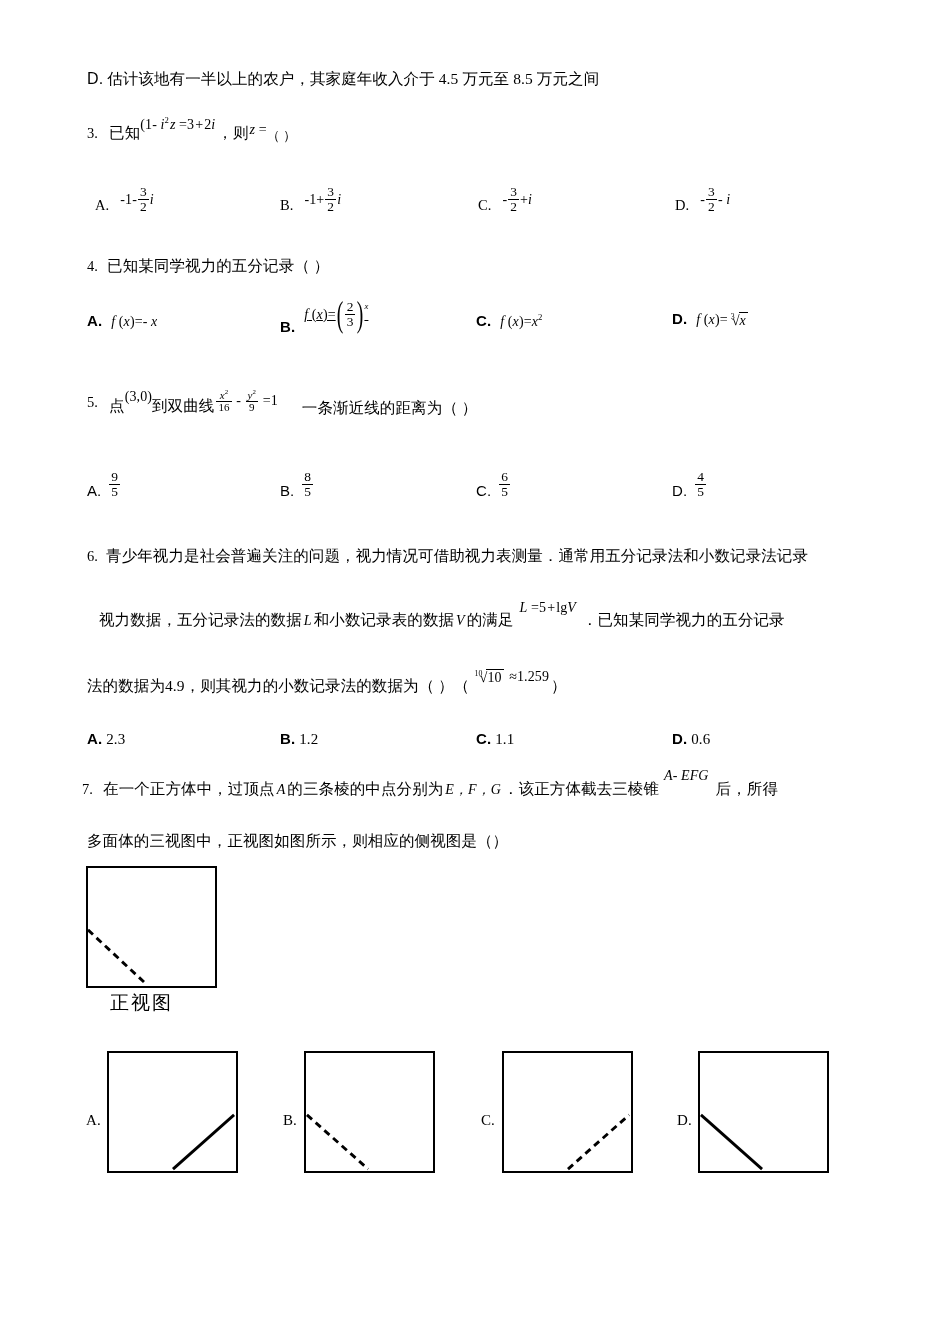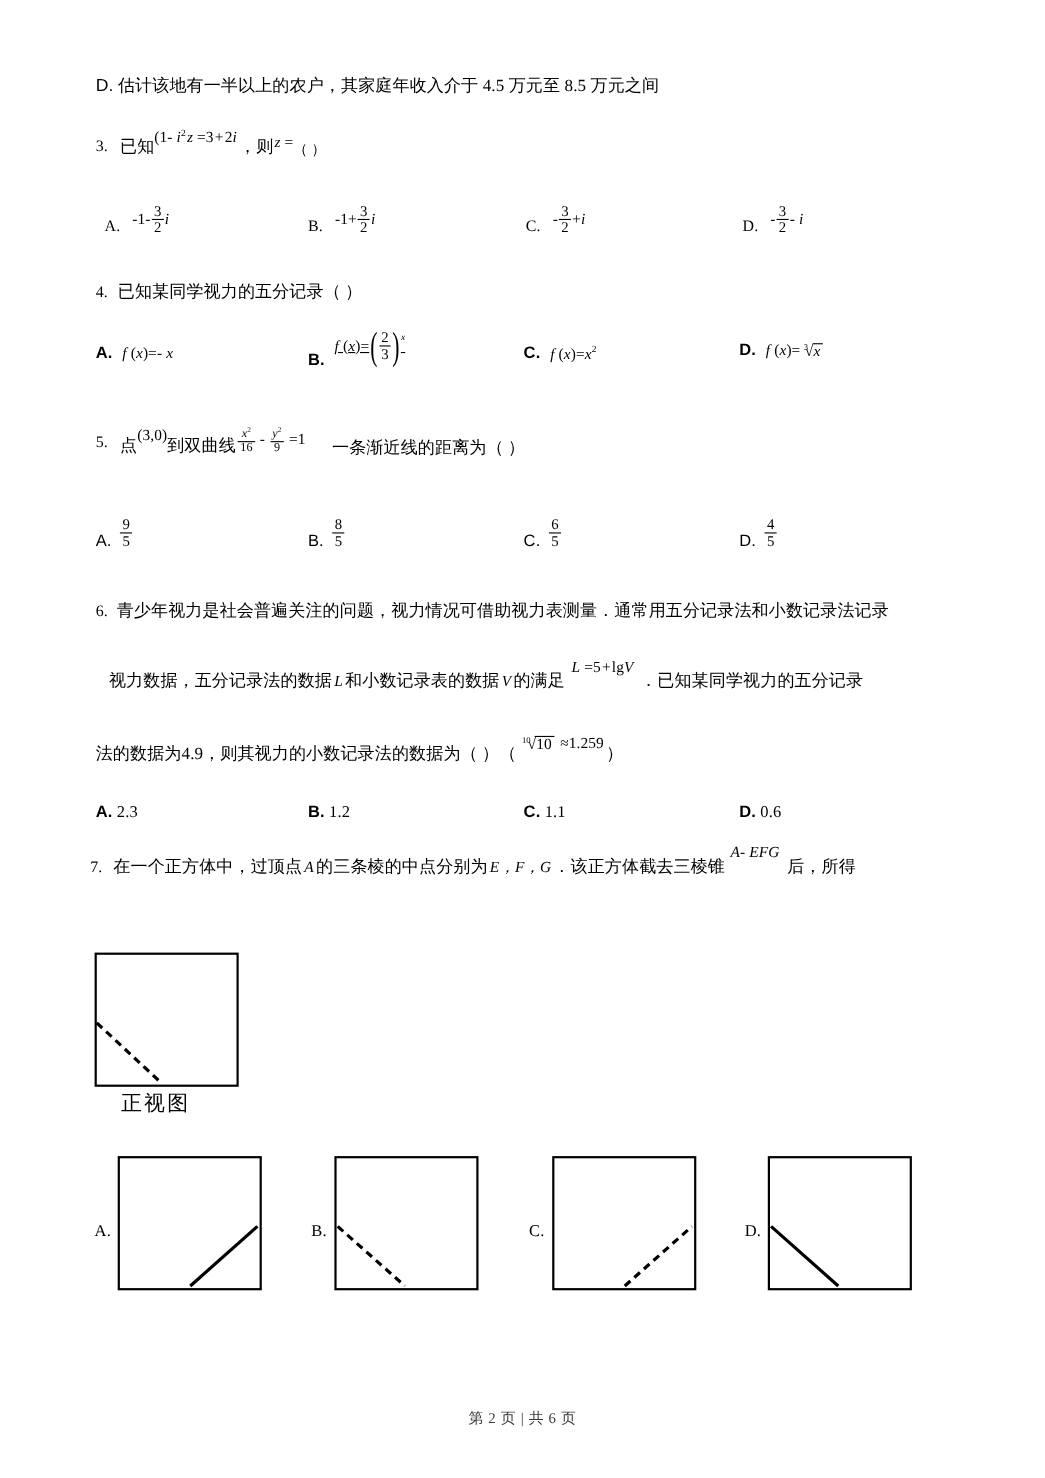--- a/index.html
+++ b/index.html
@@ -246,20 +246,23 @@
   <div class="ln" style="left:672px; top:731px;">
     <span class="opt-letter" style="font-family:'Liberation Sans',sans-serif;font-weight:bold;font-size:15px;">D.</span>
     <span class="mathtxt" style="font-size:15px;">0.6</span>
   </div>
 
   <div class="ln" style="left:82px; top:781px;">
     <span class="qnum">7.</span>
     <span class="cn" style="margin-left:6px;">在一个正方体中，过顶点</span><span class="mathtxt mi" style="margin:0 2px;">A</span><span class="cn">的三条棱的中点分别为</span><span class="mathtxt mi" style="margin:0 2px;">E，F，G</span><span class="cn">．该正方体截去三棱锥</span><span class="mathtxt mi" style="position:relative;top:-14px;margin-left:5px;">A<span style="font-family:'Liberation Serif',serif;font-style:normal;">-</span> EFG</span><span class="cn" style="margin-left:7px;">后，所得</span>
   </div>
 
+  <div class="ln" style="left:87px; top:833px;">
+    <span class="cn">多面体的三视图中，正视图如图所示，则相应的侧视图是（）</span>
+  </div>
 
   <div class="sqbox" style="left:86px; top:866px; width:131px; height:122px;">
     <svg viewBox="0 0 131 122" preserveAspectRatio="none">
       <line x1="0" y1="64" x2="60" y2="120" stroke="#000" stroke-width="3" stroke-dasharray="7,5" stroke-linecap="butt"></line>
     </svg>
   </div>
   <div class="fig-caption" style="left:110px; top:990px;">正视图</div>
 
   <div class="ln opt-letter" style="left:86px; top:1113px; font-size:15px;">A.</div>
   <div class="sqbox" style="left:107px; top:1051px; width:131px; height:122px;">
@@ -282,15 +285,14 @@
     </svg>
   </div>
 
   <div class="ln opt-letter" style="left:677px; top:1113px; font-size:15px;">D.</div>
   <div class="sqbox" style="left:698px; top:1051px; width:131px; height:122px;">
     <svg viewBox="0 0 131 122" preserveAspectRatio="none">
       <line x1="1" y1="64" x2="64" y2="120" stroke="#000" stroke-width="3" stroke-linecap="butt"></line>
     </svg>
   </div>
 
-  <div class="footer" style="top:1281px;">第 2 页 | 共 6 页</div>
 
 </div>
 
 </body></html>

